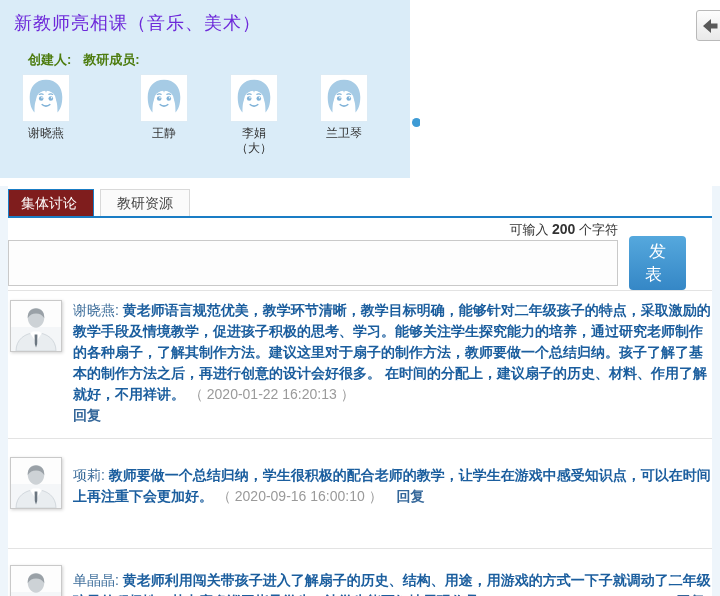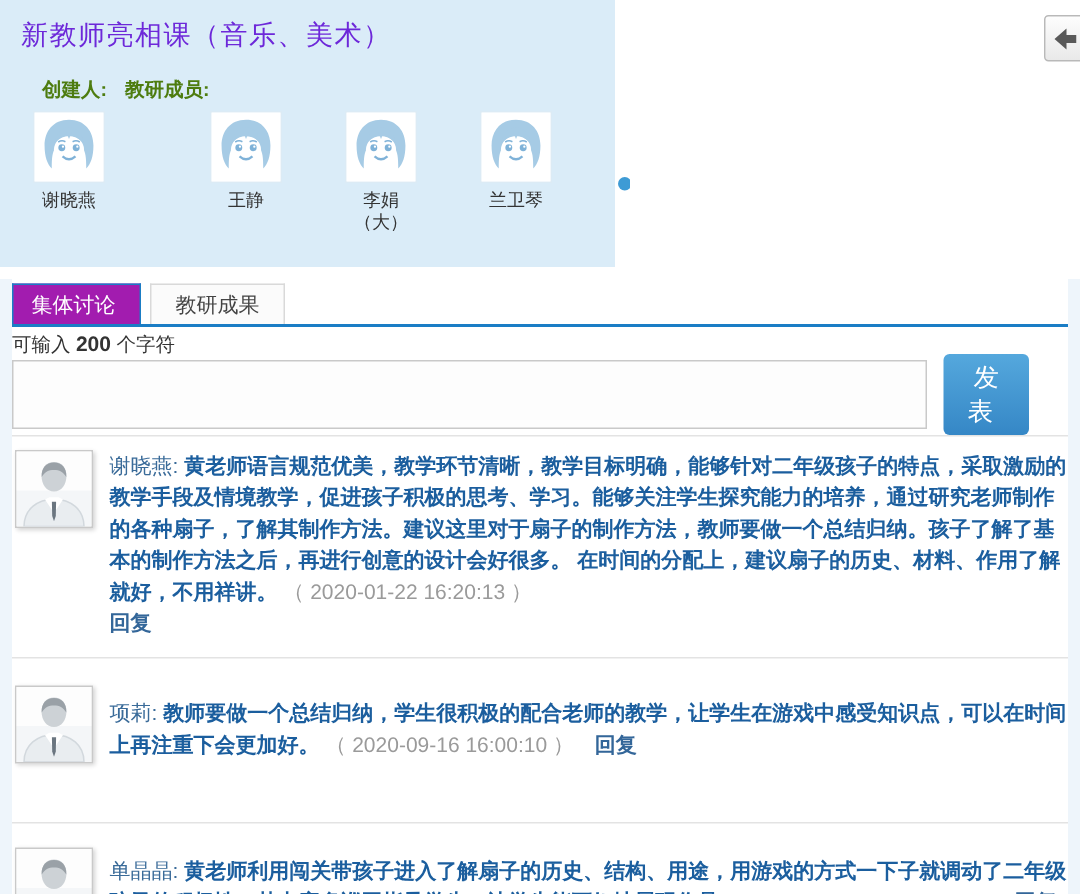--- a/index.html
+++ b/index.html
@@ -34,24 +34,24 @@
   .info-value{color:#666;margin-left:8px;font-size:13px;}
   .info-desc{width:282px;font-size:13px;color:#555;line-height:27px;margin-top:2px;}
   .back-btn{position:absolute;top:10px;right:-4px;width:28px;height:31px;border:1px solid #b9b9b9;
     border-radius:3px;background:linear-gradient(#fdfdfd,#e9e9e9);padding:0;cursor:pointer;}
   .back-btn svg{display:block;margin:0 auto;}
 
   
   .tabs{position:absolute;left:8px;top:189px;width:704px;display:flex;border-bottom:2px solid #1a7dc5;}
   .tab{height:26px;line-height:26px;padding:0 16px;font-size:14px;color:#444;background:#fbfbfb;
     border:1px solid #d9d9d9;border-bottom:none;margin-right:6px;cursor:pointer;white-space:nowrap;}
-  .tab.active{background:#a21caf;color:#fff;border-color:#1a7dc5;padding-left:12px;}
-
-  
-  .hint{position:absolute;left:8px;top:221px;width:610px;font-size:13px;color:#333;}
+  .tab.active{background:#7f1d1d;color:#fff;border-color:#1a7dc5;padding-left:12px;}
+
+  
+  .hint{position:absolute;left:8px;top:221px;width:610px;text-align:right;font-size:13px;color:#333;}
   .hint b{font-size:14px;}
   .comment-input{position:absolute;left:8px;top:240px;width:610px;height:46px;box-sizing:border-box;
     border:1px solid #c9c9c9;background:#fdfdfd;resize:none;font-family:inherit;font-size:13px;}
   .submit-btn{position:absolute;left:629px;top:236px;width:57px;height:54px;border:none;border-radius:4px;
     background:linear-gradient(#55a8dd,#3587c6);color:#fff;font-size:17px;letter-spacing:8px;
     text-indent:8px;cursor:pointer;font-family:inherit;}
 
   
   .comments{position:absolute;left:8px;top:290px;width:704px;}
   .comment{display:flex;border-top:1px solid #e3e3e3;padding:9px 0 12px 2px;box-sizing:border-box;}
@@ -173,21 +173,21 @@
       <span>
         <svg width="20" height="20" viewBox="0 0 20 20">
           <path d="M11 3 L3 10 L11 17 L11 12.6 L17.5 12.6 L17.5 7.4 L11 7.4 Z" fill="#595959"></path>
         </svg>
       </span>
     </button>
   </div>
 
   <div class="tabs">
     <div class="tab active">集体讨论</div>
-    <div class="tab">教研成果</div>
+    <div class="tab">教研资源</div>
   </div>
 
   <div class="hint">
     <span>可输入</span> <b>200</b> <span>个字符</span>
   </div>
   <textarea class="comment-input" style=""></textarea>
   <button class="submit-btn">发表</button>
 
   <div class="comments">
 

